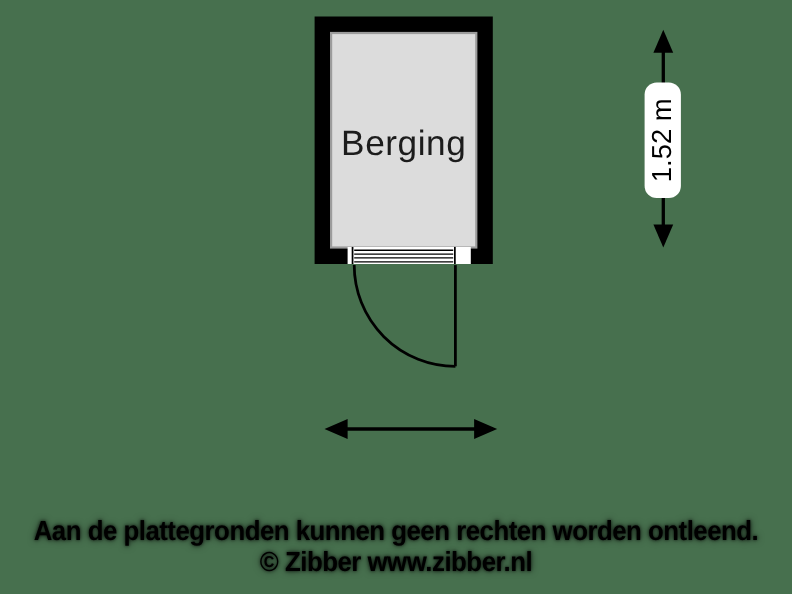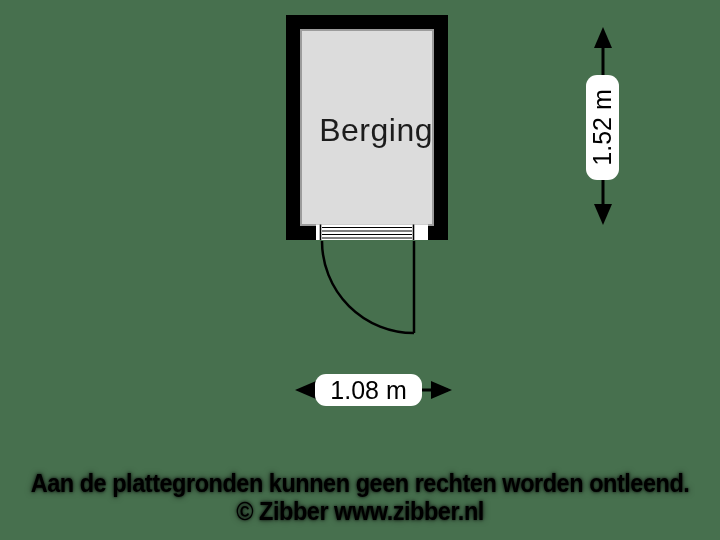--- a/index.html
+++ b/index.html
@@ -4,21 +4,21 @@
 <style>
   html,body{margin:0;padding:0;}
   .stage{
     position:relative;width:720px;height:540px;overflow:hidden;
     background:#47704E;
     font-family:"Liberation Sans", sans-serif;
   }
   .stage svg{position:absolute;left:0;top:0;}
   .room-label{
     position:absolute;left:301px;top:113px;width:132px;height:34px;
-    line-height:34px;text-align:right;
+    line-height:34px;text-align:center;
     font-size:32px;color:#1c1c1c;letter-spacing:0.5px;white-space:nowrap;
   }
   .dim-label{
     position:absolute;background:#ffffff;border-radius:11px;
     display:flex;align-items:center;justify-content:center;
     font-size:25px;color:#000;white-space:nowrap;
   }
   .dim-label-h{left:315px;top:374px;width:107px;height:32px;}
   .dim-label-v{
     left:550px;top:111px;width:105px;height:33px;
@@ -68,18 +68,17 @@
       <line x1="300" y1="390" x2="448" y2="390" stroke="#000" stroke-width="3"></line>
       <polygon points="295,390 316,381 316,399" fill="#000"></polygon>
       <polygon points="452,390 431,381 431,399" fill="#000"></polygon>
     </g>
   </svg>
 
   <div class="room-label">Berging</div>
 
   <div class="dim-label dim-label-v">1.52 m</div>
 
-  <div class="dim-label dim-label-h">1.08 m</div>
 
   <div class="footer-line footer-1">Aan de plattegronden kunnen geen rechten worden ontleend.</div>
   <div class="footer-line footer-2">© Zibber www.zibber.nl</div>
 
 </div>
 
 </body></html>

